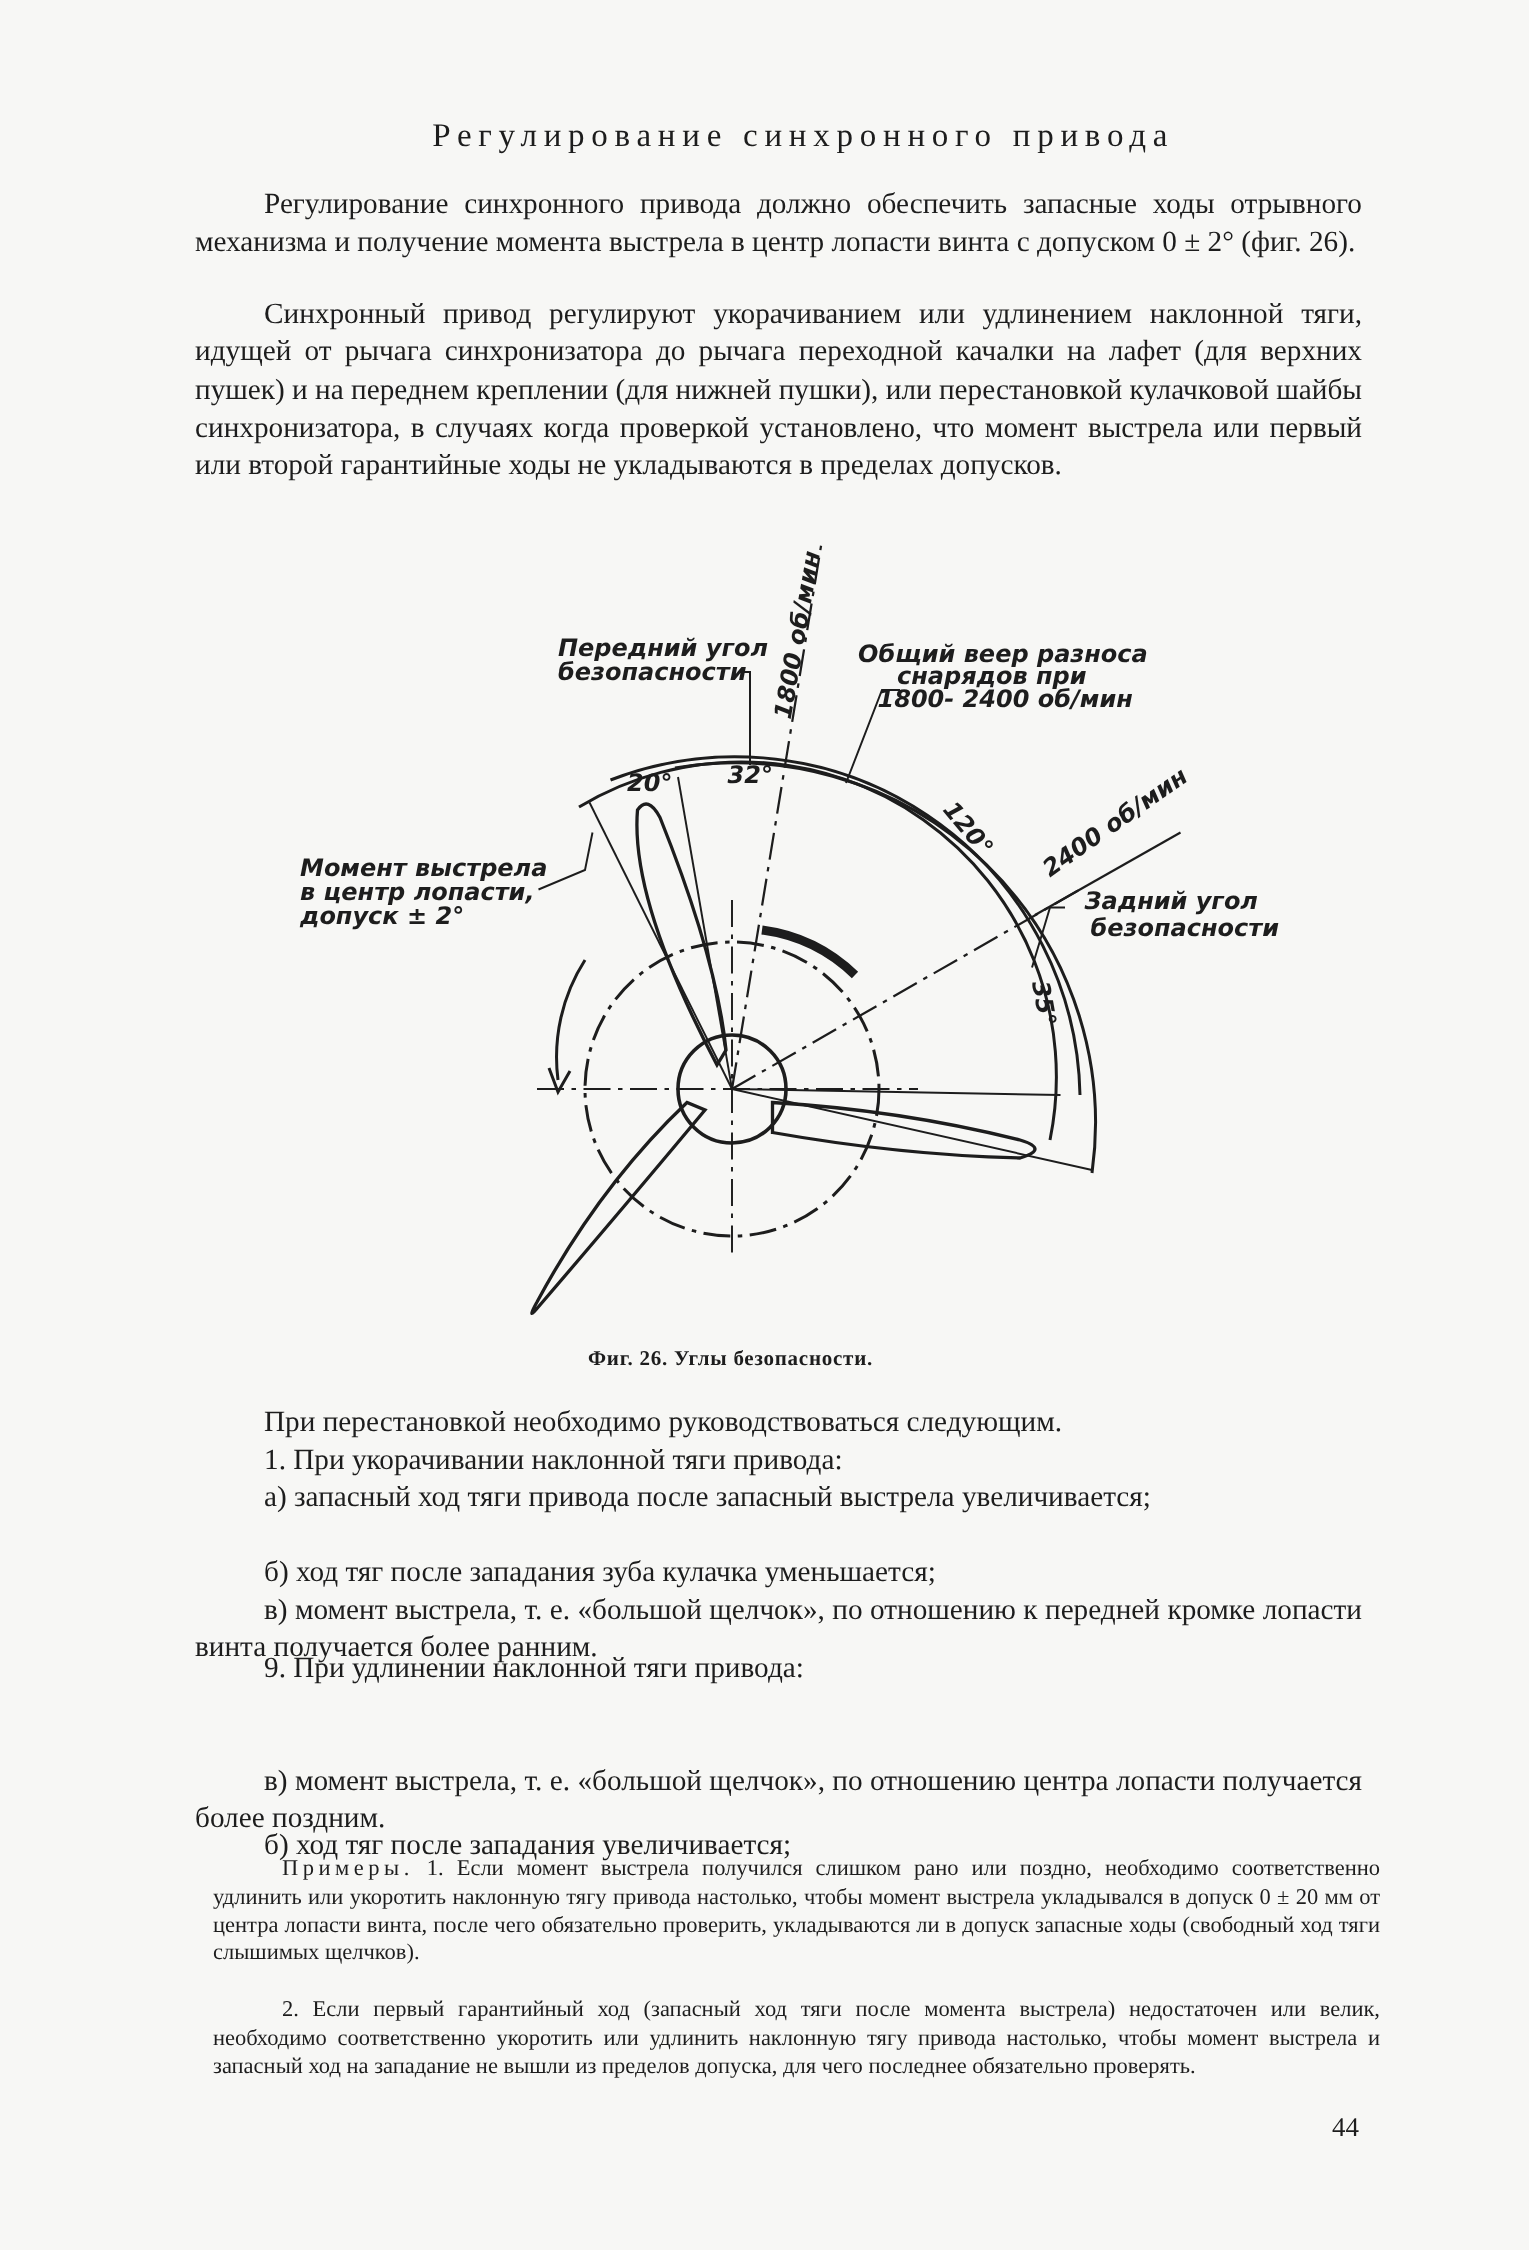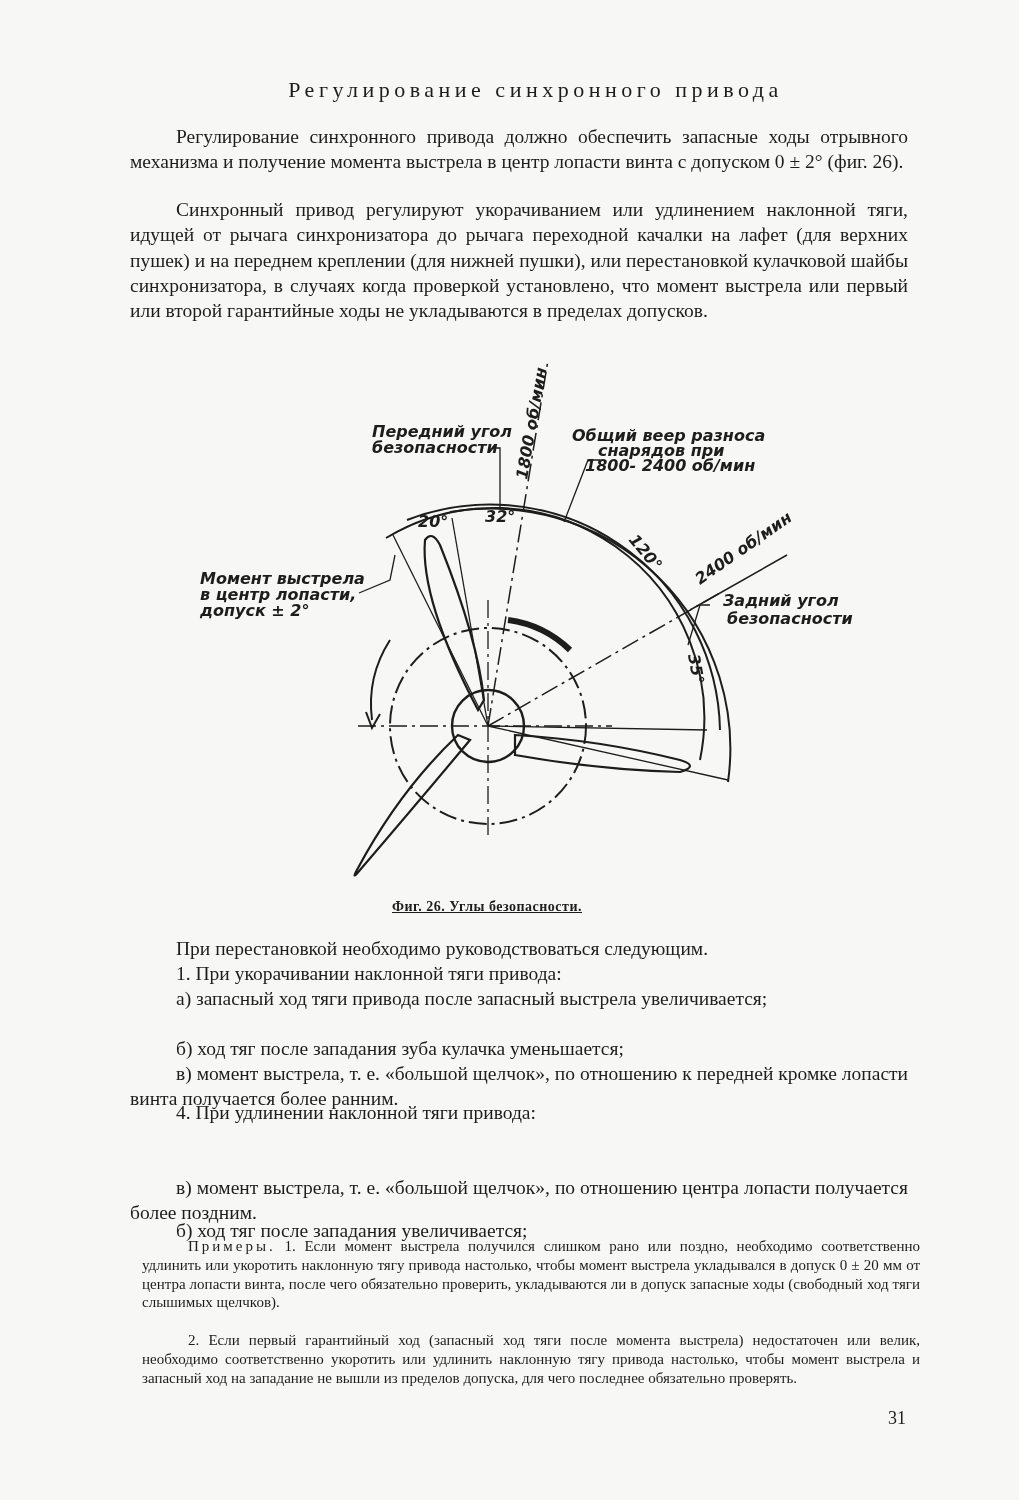--- a/index.html
+++ b/index.html
@@ -25,21 +25,21 @@
   }
   .para .ind { display: inline-block; width: 46px; }
   .small {
     position: absolute; left: 130px; width: 778px;
     font-size: 15px; line-height: 18.8px; text-align: justify; margin: 12px;
   }
   .small .ind { display: inline-block; width: 46px; }
   .spaced { letter-spacing: 3px; }
   .caption {
     position: absolute; left: 392px; top: 899px;
-    font-size: 14px; font-weight: bold; letter-spacing: 0.5px; text-decoration: underline;
+    font-size: 14px; font-weight: bold; letter-spacing: 0.5px;
   }
   .pagenum { position: absolute; left: 888px; top: 1408px; font-size: 18px; }
   svg.fig { position: absolute; left: 180px; top: 355px; }
   .lbl { font-family: "DejaVu Sans", sans-serif; font-style: italic; font-size: 16px; fill: #1d1d1d; font-weight: bold; }
 </style>
 </head>
 <body>
 
 <div class="page">
 
@@ -106,21 +106,21 @@
     </g>
   </svg>
 
   <div class="caption">Фиг. 26. Углы безопасности.</div>
 
   <p class="para" style="top:936px"><span class="ind"></span><span>При перестановкой необходимо руководствоваться следующим.</span></p>
   <p class="para" style="top:961px"><span class="ind"></span><span>1. При укорачивании наклонной тяги привода:</span></p>
   <p class="para" style="top:986px"><span class="ind"></span><span>а) запасный ход тяги привода после запасный выстрела увеличивается;</span></p>
   <p class="para" style="top:1036px"><span class="ind"></span><span>б) ход тяг после западания зуба кулачка уменьшается;</span></p>
   <p class="para" style="top:1061px"><span class="ind"></span><span>в) момент выстрела, т. е. «большой щелчок», по отношению к передней кромке лопасти винта получается более ранним.</span></p>
-  <p class="para" style="top:1100px"><span class="ind"></span><span>4. При удлинении наклонной тяги привода:</span></p>
+  <p class="para" style="top:1100px"><span class="ind"></span><span>9. При удлинении наклонной тяги привода:</span></p>
   <p class="para" style="top:1218px"><span class="ind"></span><span>б) ход тяг после западания увеличивается;</span></p>
   <p class="para" style="top:1175px"><span class="ind"></span><span>в) момент выстрела, т. е. «большой щелчок», по отношению центра лопасти получается более поздним.</span></p>
 
   <p class="small" style="top:1225px"><span class="ind"></span><span class="spaced">Примеры.</span> <span>1. Если момент выстрела получился слишком рано или поздно, необходимо соответственно удлинить или укоротить наклонную тягу привода настолько, чтобы момент выстрела укладывался в допуск 0 ± 20 мм от центра лопасти винта, после чего обязательно проверить, укладываются ли в допуск запасные ходы (свободный ход тяги слышимых щелчков).</span></p>
   <p class="small" style="top:1319px"><span class="ind"></span><span>2. Если первый гарантийный ход (запасный ход тяги после момента выстрела) недостаточен или велик, необходимо соответственно укоротить или удлинить наклонную тягу привода настолько, чтобы момент выстрела и запасный ход на западание не вышли из пределов допуска, для чего последнее обязательно проверять.</span></p>
 
-  <div class="pagenum">31</div>
+  <div class="pagenum">44</div>
 </div>
 
 </body></html>

